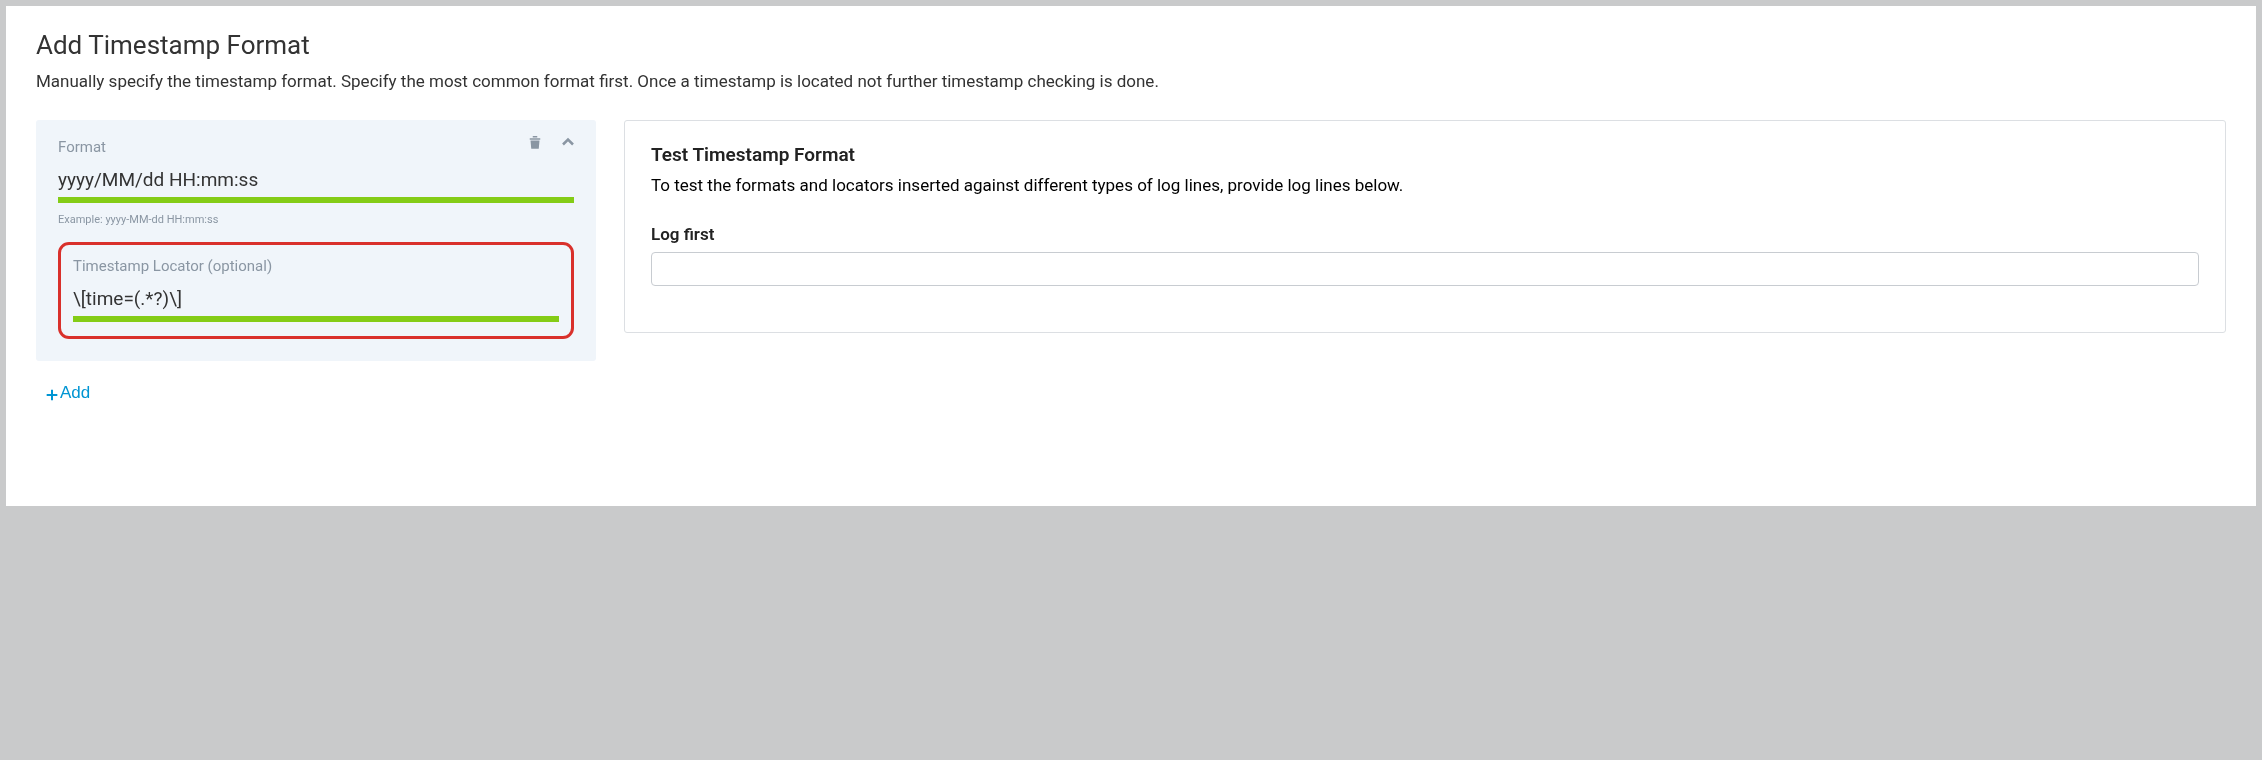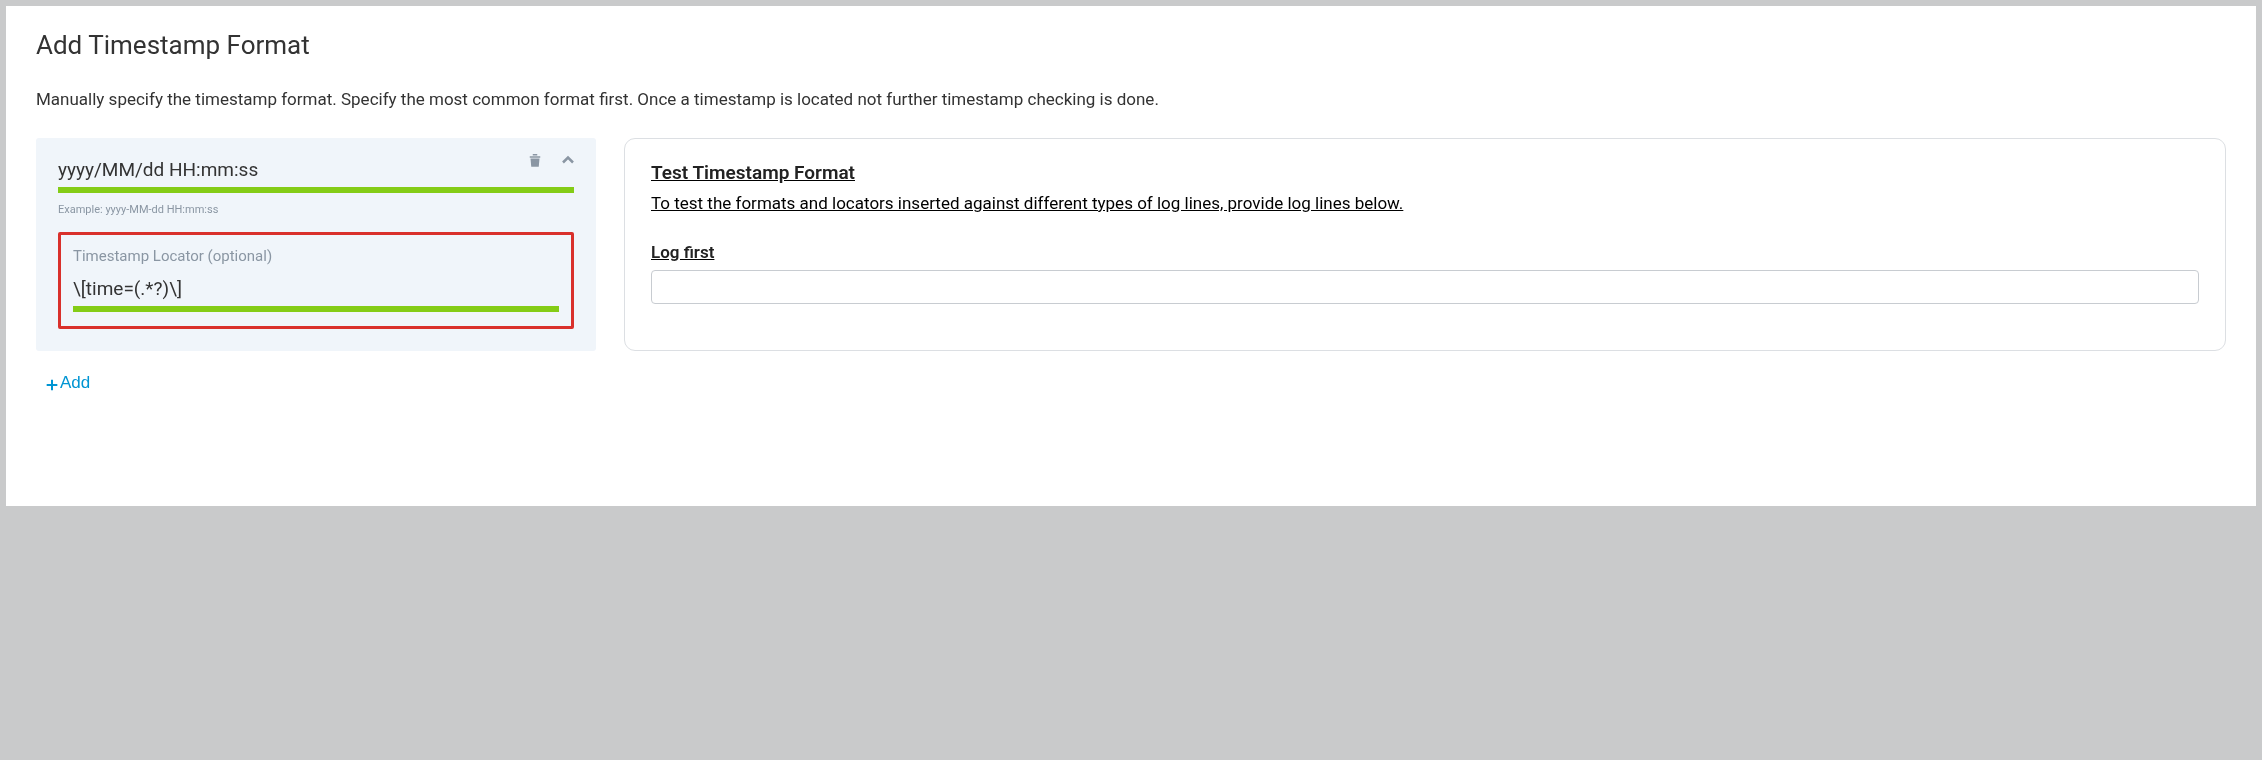--- a/index.html
+++ b/index.html
@@ -14,21 +14,21 @@
     }
     .page-container {
       background: #ffffff;
       padding: 24px 30px 0 30px;
       min-height: 500px;
     }
     .page-title {
       font-size: 26px;
       font-weight: 400;
       color: #333;
-      margin-bottom: 28px;
+      margin-bottom: 10px;
     }
     .page-description {
       font-size: 17px;
       color: #333;
       margin-bottom: 26px;
       line-height: 1.4;
     }
     .content-row {
       display: flex;
       gap: 28px;
@@ -81,21 +81,21 @@
     }
     .field-help {
       font-size: 11px;
       color: #8a96a3;
       margin-top: 10px;
     }
     .locator-group {
       border: 3px solid #d9302b;
       padding: 12px 12px 14px 12px;
       margin-top: 16px;
-      border-radius: 2px;
+      border-radius: 11px;
     }
     .add-button {
       display: flex;
       align-items: flex-end;
       gap: 0;
       color: #0095d3;
       font-size: 17px;
       font-weight: 500;
       margin-top: 18px;
       cursor: pointer;
@@ -103,23 +103,22 @@
       border: none;
       padding: 4px 8px;
     }
     .add-button svg {
       width: 16px;
       height: 16px;
     }
     .right-panel {
       flex: 1;
       border: 1px solid #dcdfe3;
-      border-radius: 11px;
+      border-radius: 3px;
       padding: 22px 26px 46px 26px;
-      text-decoration: underline;
     }
     .test-title {
       font-size: 19px;
       font-weight: 600;
       color: #222;
       margin-bottom: 8px;
     }
     .test-description {
       font-size: 17px;
       color: #000000;
@@ -161,20 +160,21 @@
             </svg>
           </span>
           <span class="icon-btn">
             <svg width="20" height="20" viewBox="0 0 24 24" fill="none" stroke="currentColor" stroke-width="3">
               <path d="M6 15l6-6 6 6"></path>
             </svg>
           </span>
         </div>
 
         <div class="field-group">
+          <label class="field-label">Format</label>
           <input class="field-input" type="text" value="yyyy/MM/dd HH:mm:ss" style="">
           <div class="field-help">Example: yyyy-MM-dd HH:mm:ss</div>
         </div>
 
         <div class="locator-group">
           <label class="field-label">Timestamp Locator (optional)</label>
           <input class="field-input" type="text" value="\[time=(.*?)\]" style="">
         </div>
       </div>
 

